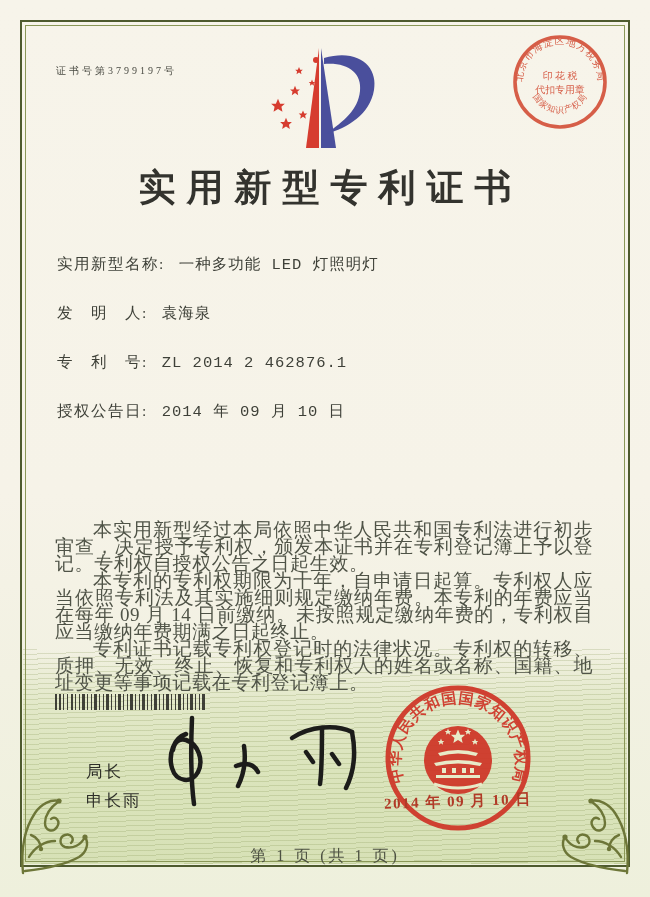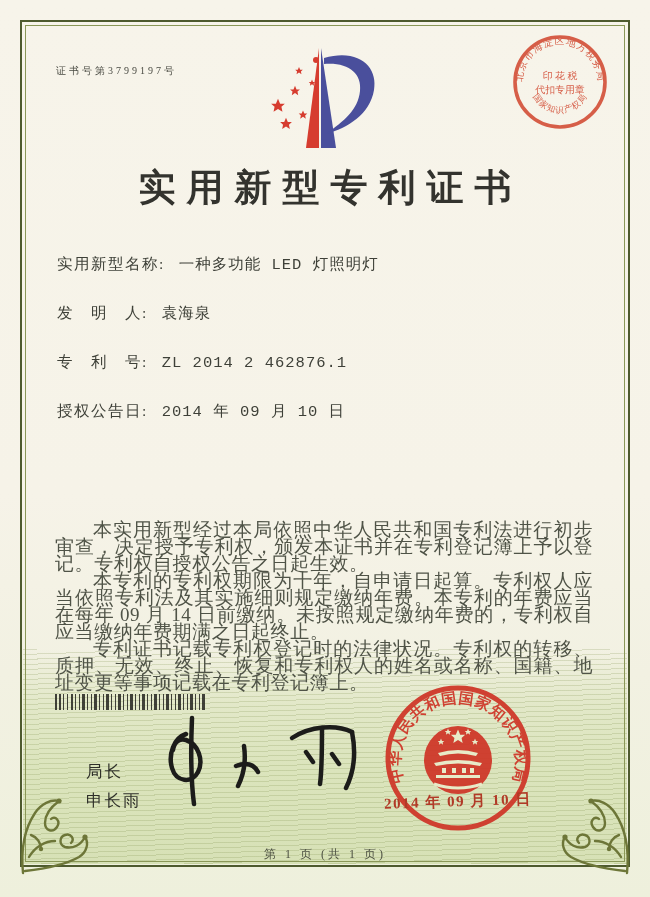--- a/index.html
+++ b/index.html
@@ -48,21 +48,21 @@
   .director { position:absolute; left:86px; top:745px; font-size:16.5px; color:#2e2f29;
     line-height:29px; letter-spacing:2px;margin-top:12px; }
 
   .signature { position:absolute; left:140px; top:712px; width:240px; height:100px; }
 
   .seal-bottom { position:absolute; left:378px; top:680px; width:160px; height:160px; opacity:.93; }
   .seal-date { position:absolute; left:384px; top:792px; width:160px; font-size:15px; font-weight:bold;
     color:#b13a27; letter-spacing:1.5px; transform:rotate(-2deg); white-space:nowrap; }
 
   .footer { position:absolute; left:0; right:0; top:846px; text-align:center;
-    font-size:12px; color:#4d5142; letter-spacing:3px; }
+    font-size:16px; color:#4d5142; letter-spacing:3px; }
 
   .ornament { position:absolute; bottom:22px; width:78px; height:84px; }
   .ornament.left { left:13px; }
   .ornament.right { right:13px; transform:scaleX(-1); }
 </style>
 </head>
 <body>
 
 <div class="paper">
 

